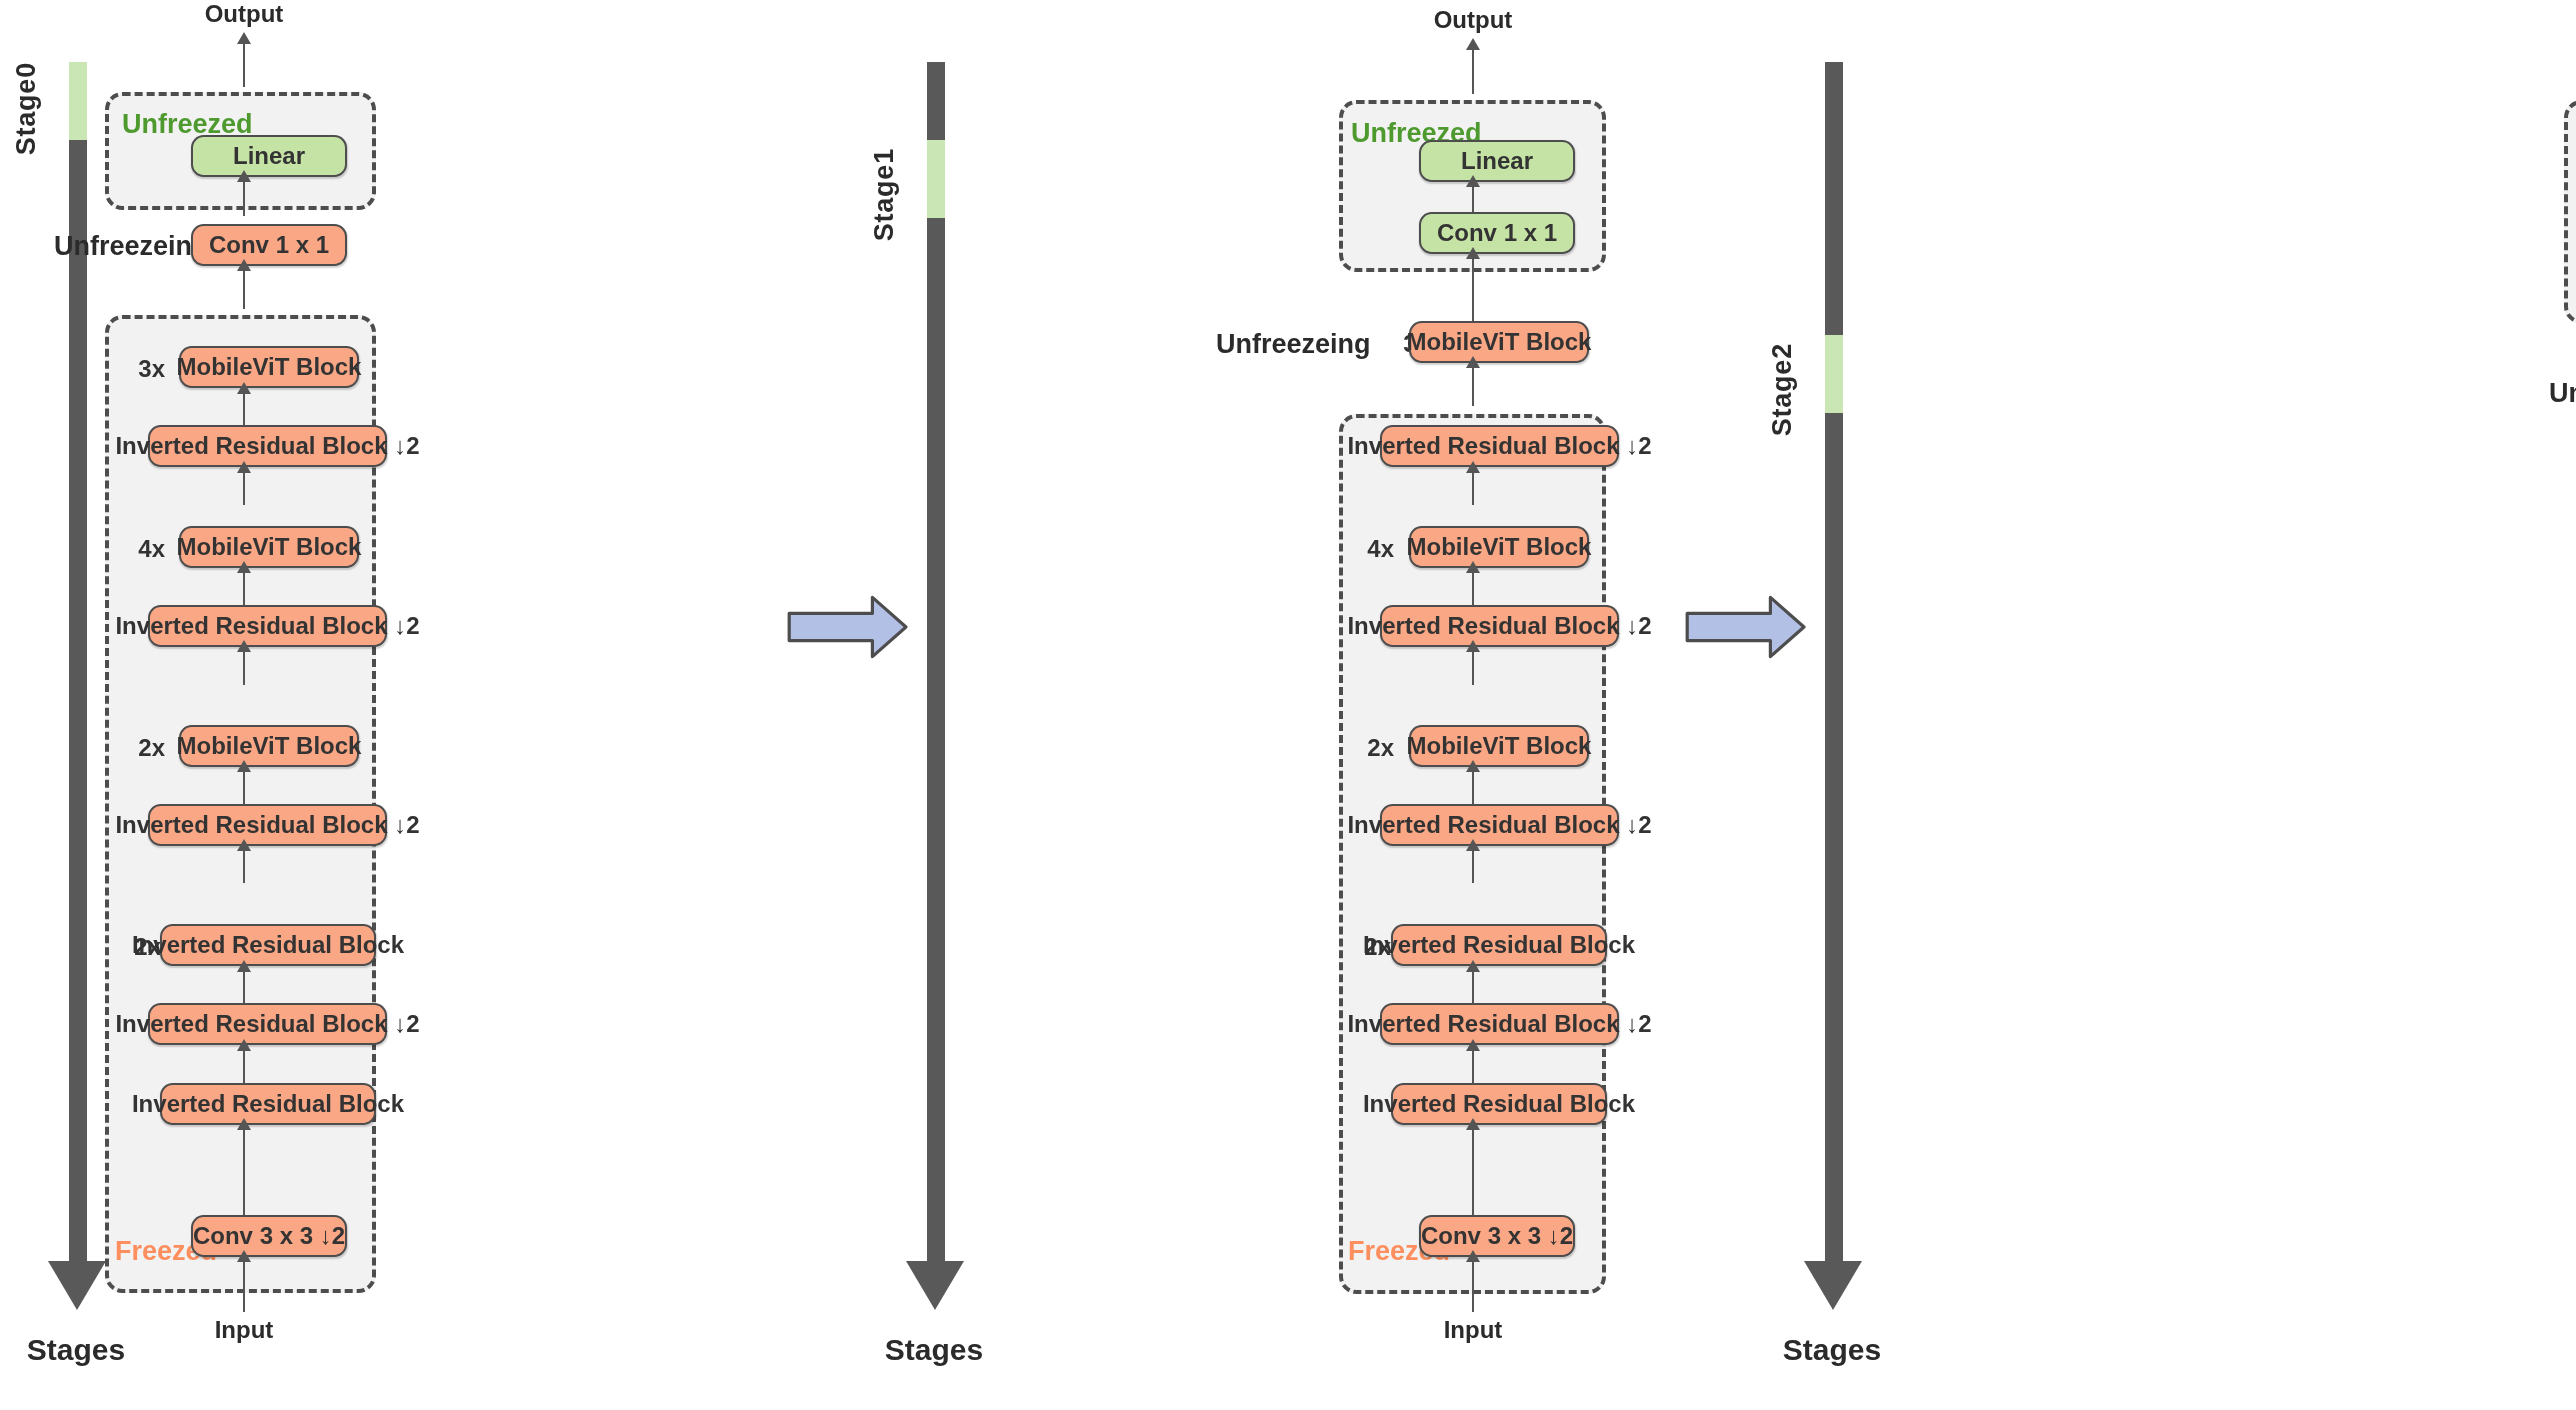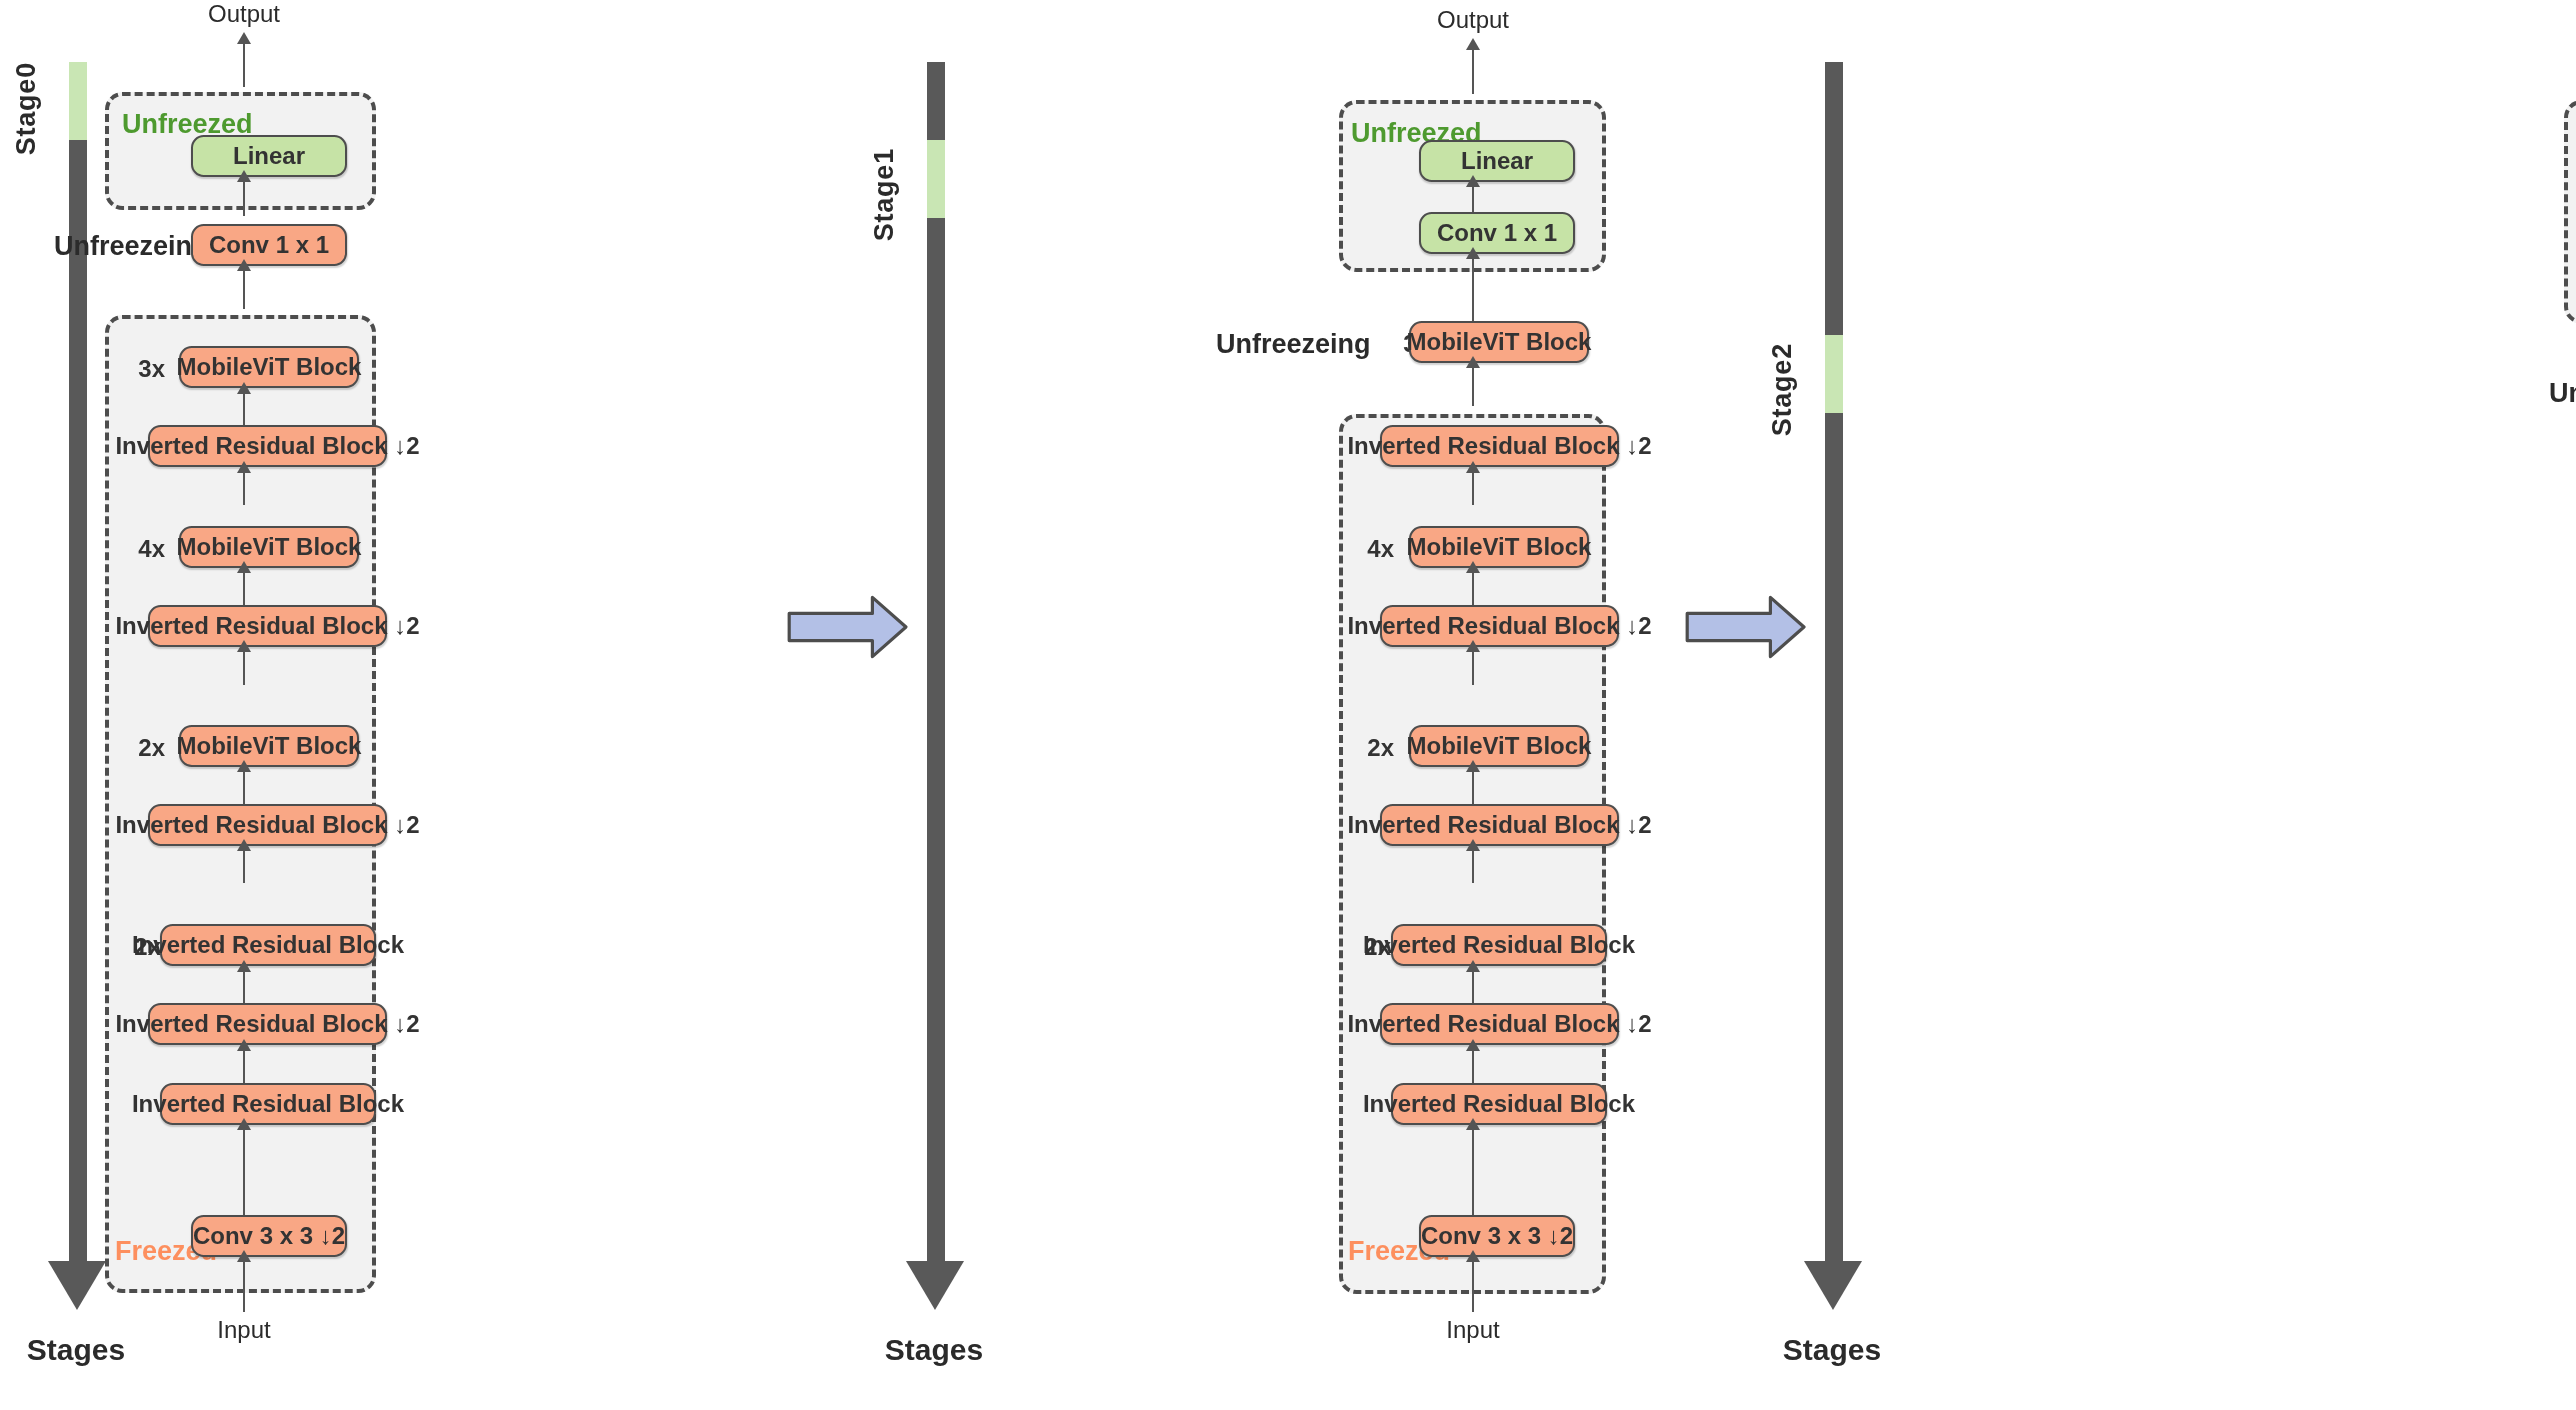--- a/index.html
+++ b/index.html
@@ -72,21 +72,21 @@
   .group-tag{
     position:absolute;font-weight:bold;font-size:27px;white-space:nowrap;
   }
   .tag-unfreezed{color:#4e9a2f;}
   .tag-freezed{color:#fd8f5e;}
   .side-label{
     position:absolute;font-weight:bold;font-size:27px;color:#2b2b2b;
     white-space:nowrap;
   }
   .io-label{
-    position:absolute;font-weight:normal;font-size:24px;color:#2b2b2b;
+    position:absolute;font-weight:bold;font-size:24px;color:#2b2b2b;
     text-align:center;white-space:nowrap;
   }
 
   
   .big-arrow{position:absolute;width:124px;height:72px;}
   .big-arrow svg{display:block;}
 </style>
 </head>
 <body>
 

